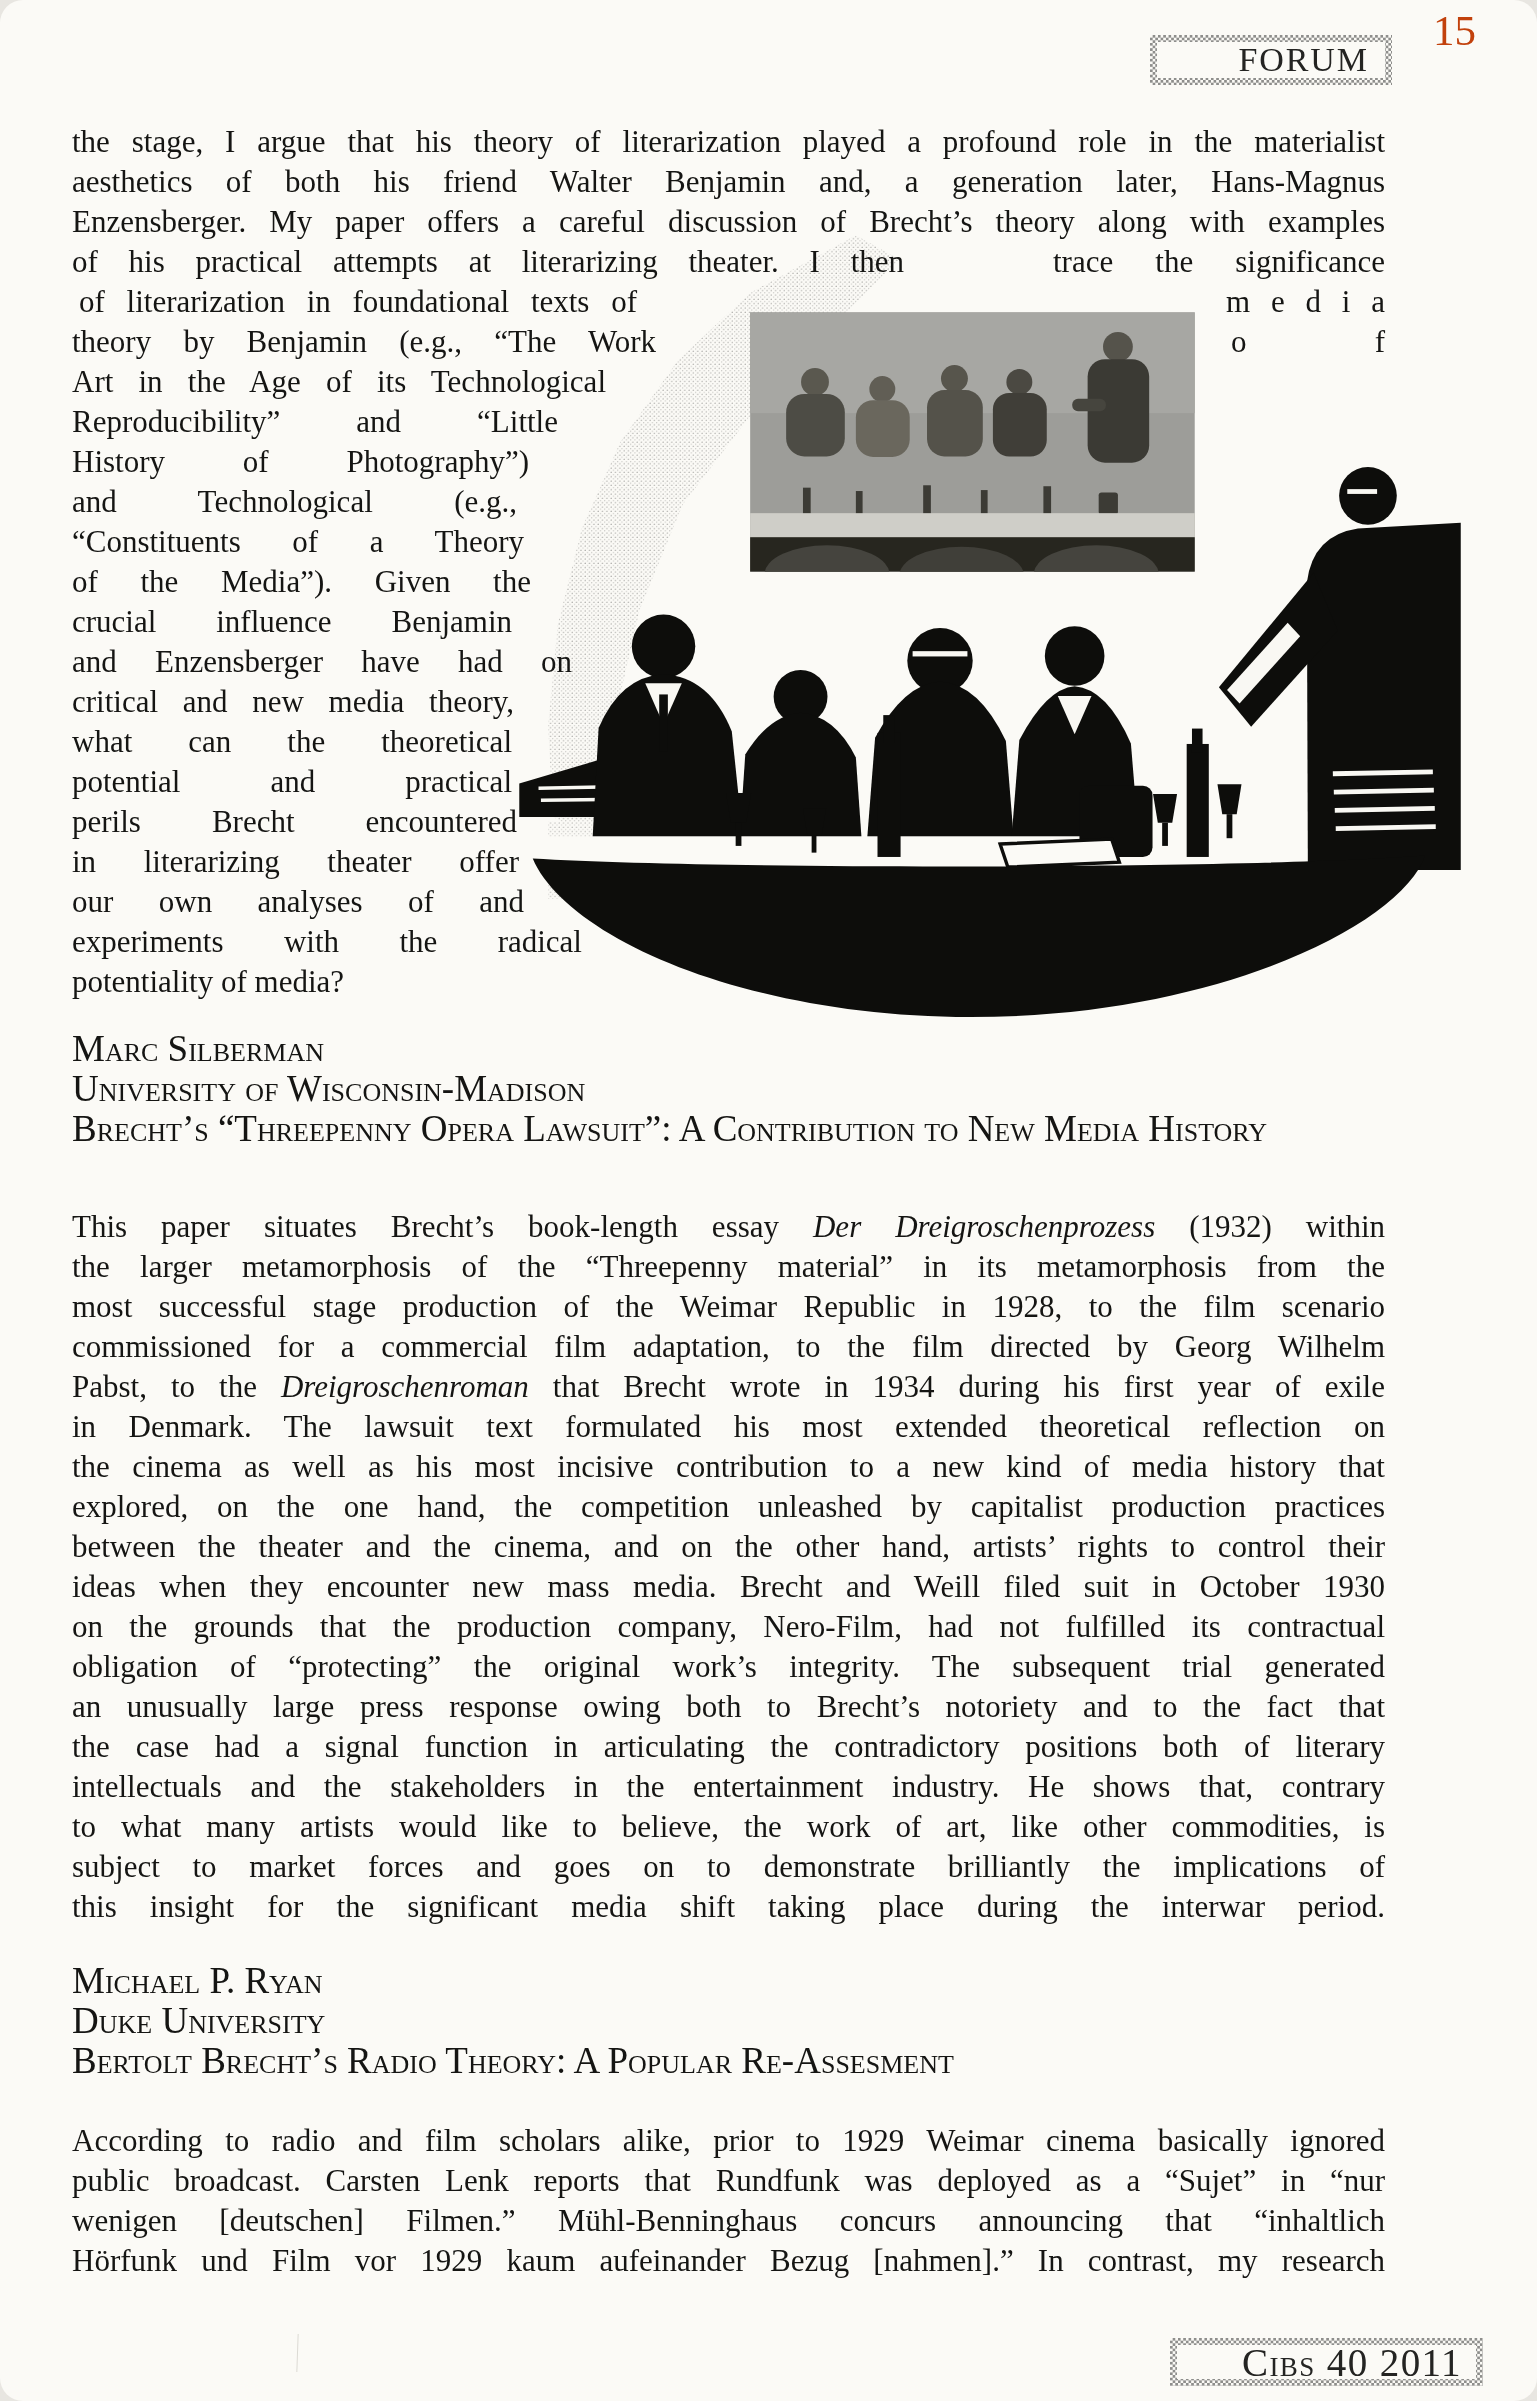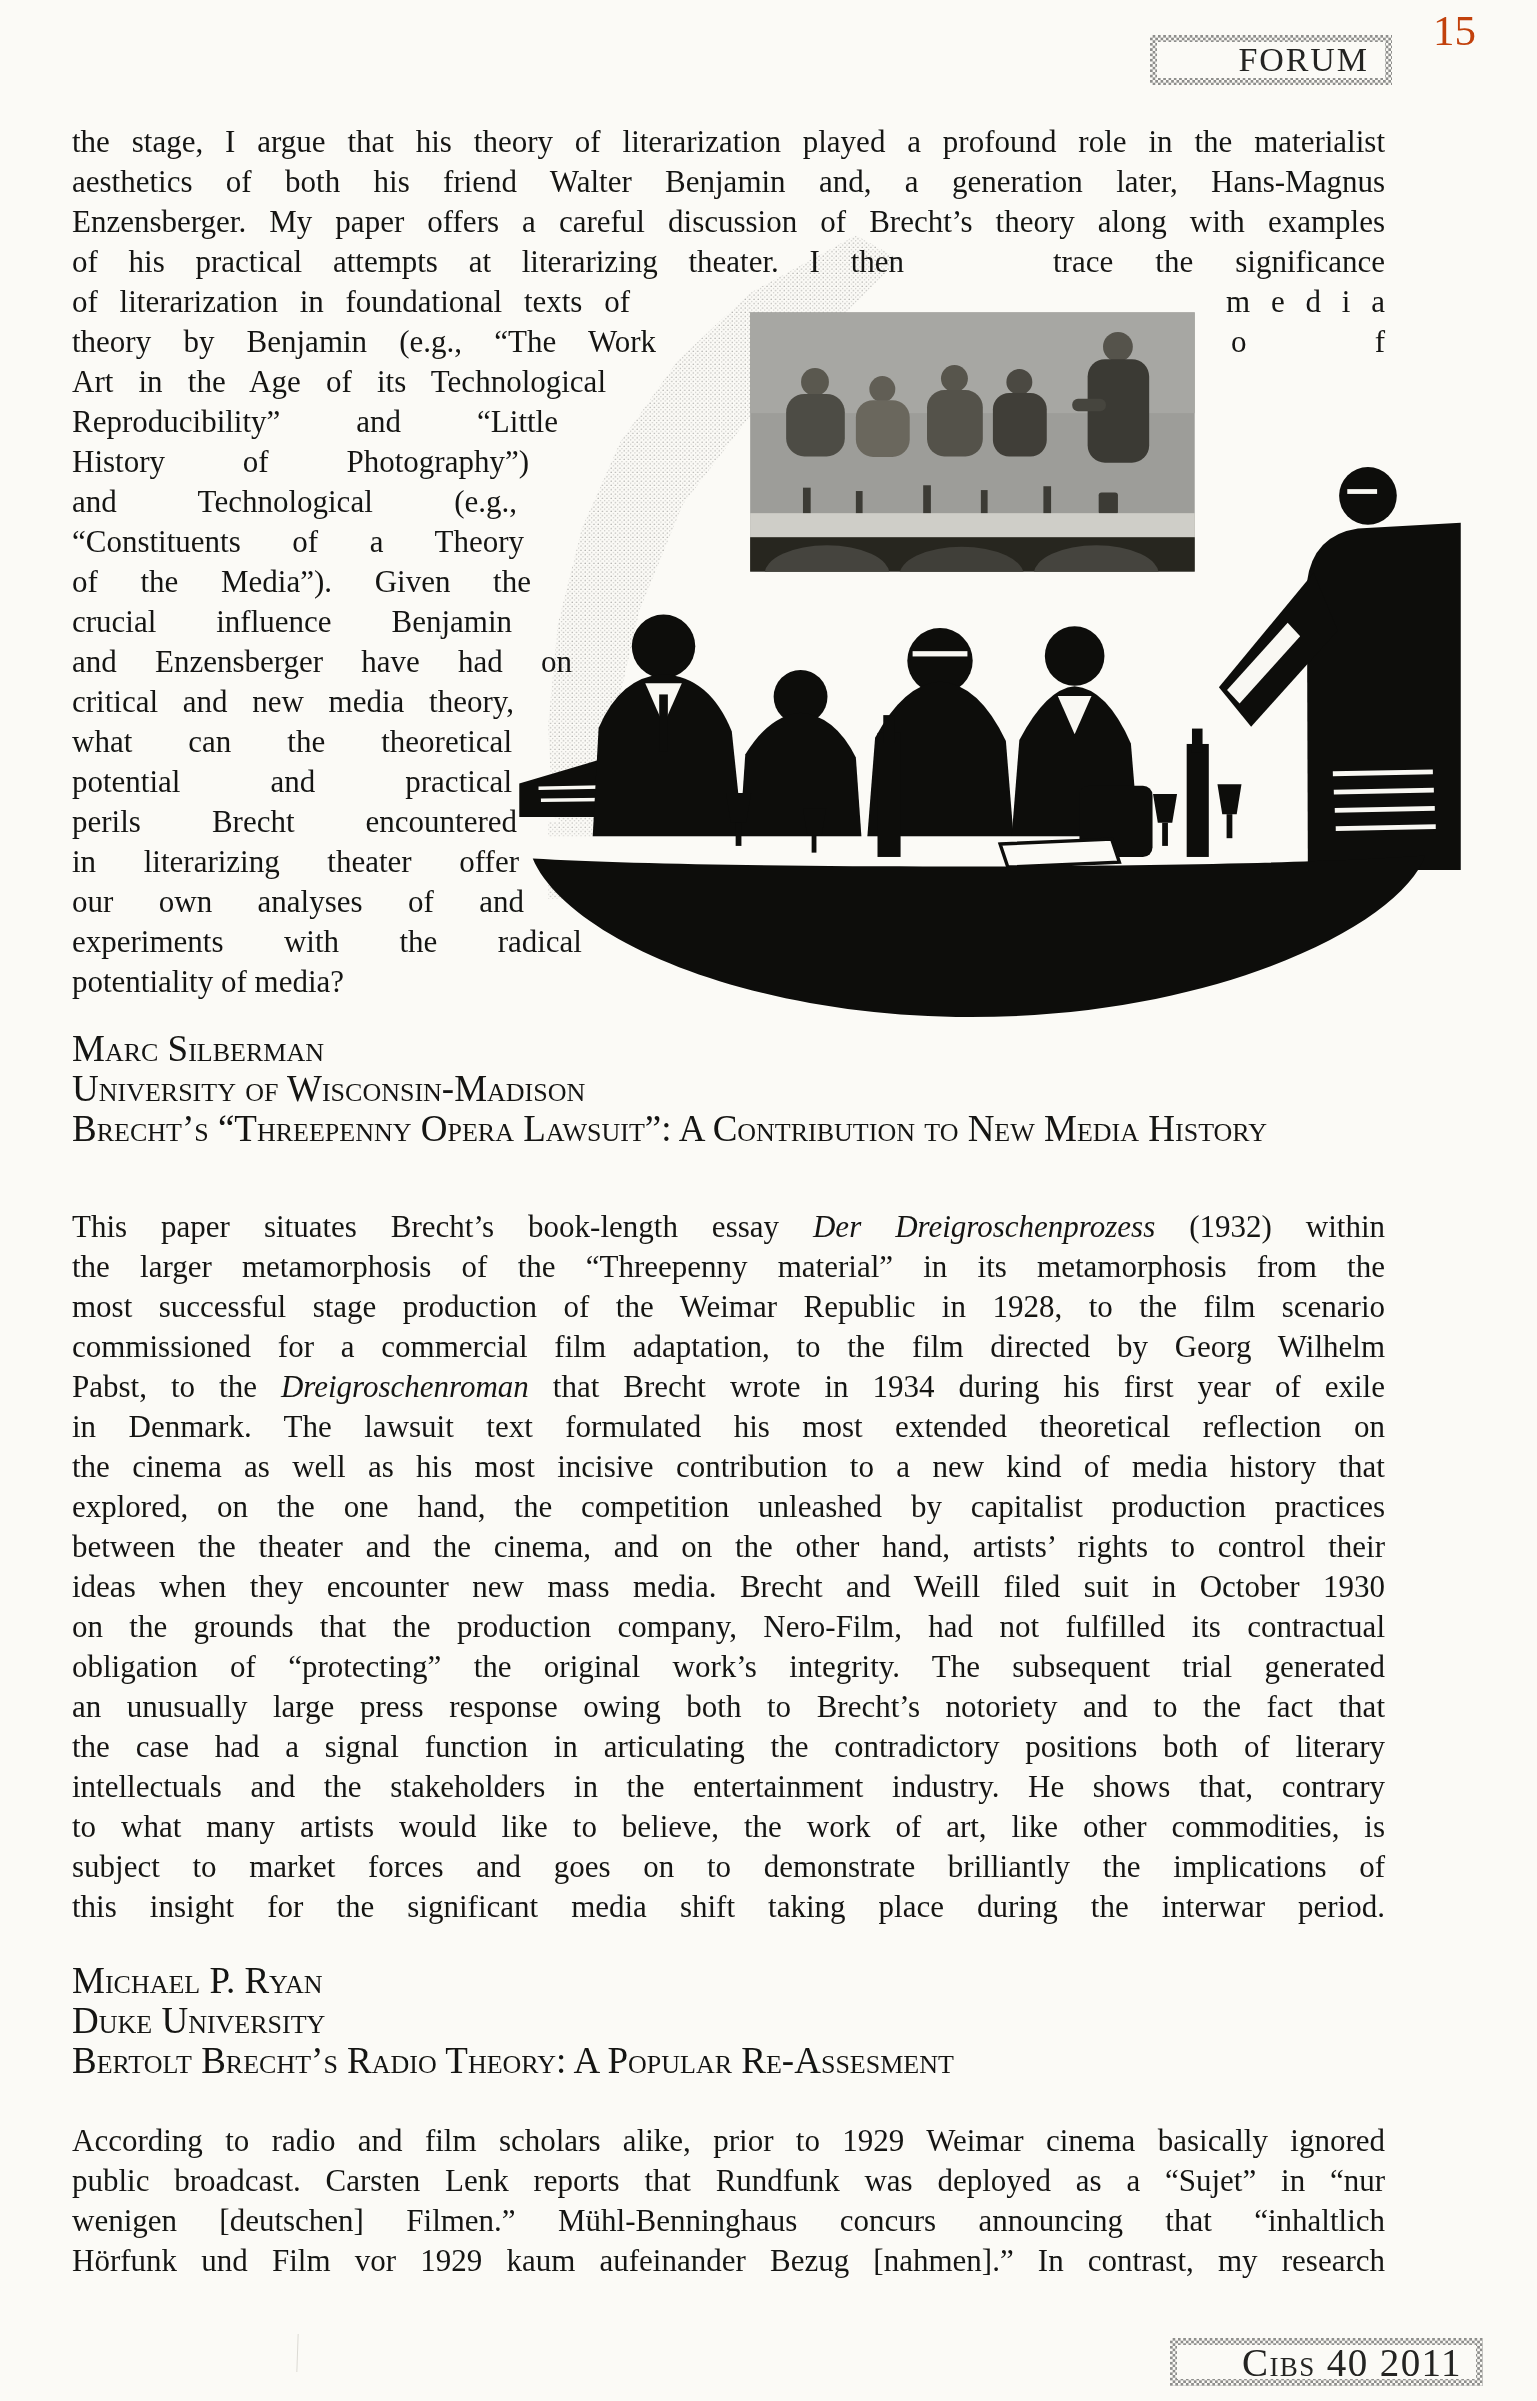--- a/index.html
+++ b/index.html
@@ -5,20 +5,21 @@
 <style>
   html,body{margin:0;padding:0;background:#e8e6e1;}
   .page{
     position:relative;
     width:1537px;height:2401px;
     margin:0 auto;
     background:#fbfaf6;
     color:#151513;
     font-family:"Liberation Serif","DejaVu Serif",serif;
     overflow:hidden;
+    border-radius:23px;
   }
   
   .dither{
     position:absolute;
     background-image:conic-gradient(#8e8e8c 90deg,#fbfaf6 90deg 180deg,#8e8e8c 180deg 270deg,#fbfaf6 270deg);
     background-size:5.3px 5.3px;
   }
   .dither-inner{
     position:absolute;inset:6.7px;
     background:#fbfaf6;
@@ -38,21 +39,21 @@
     padding-top:114px;
     font-size:31px;line-height:40px;
     text-align:justify;
   }
   .tline{white-space:nowrap;text-align:justify;text-align-last:justify;}
   
   .sline{position:relative;height:40px;}
   .sl,.sr{display:inline-block;white-space:nowrap;text-align:justify;text-align-last:justify;vertical-align:top;}
   .sr{position:absolute;right:0;top:0;}
   .sl0{width:832px;} .sr0{width:332px;}
-  .sl1{width:558px;} .sr1{width:159px;}
+  .sl1{width:558px;margin-left:7px;} .sr1{width:159px;}
   .sl2{width:584px;} .sr2{width:154px;}
   
   #wrap-col .tline{width:442px;}
   #wrap-col .tline:nth-child(1){width:534px;}
   #wrap-col .tline:nth-child(2){width:486px;}
   #wrap-col .tline:nth-child(3){width:457px;}
   #wrap-col .tline:nth-child(4){width:445px;}
   #wrap-col .tline:nth-child(5){width:452px;}
   #wrap-col .tline:nth-child(6){width:459px;}
   #wrap-col .tline:nth-child(7){width:440px;}

